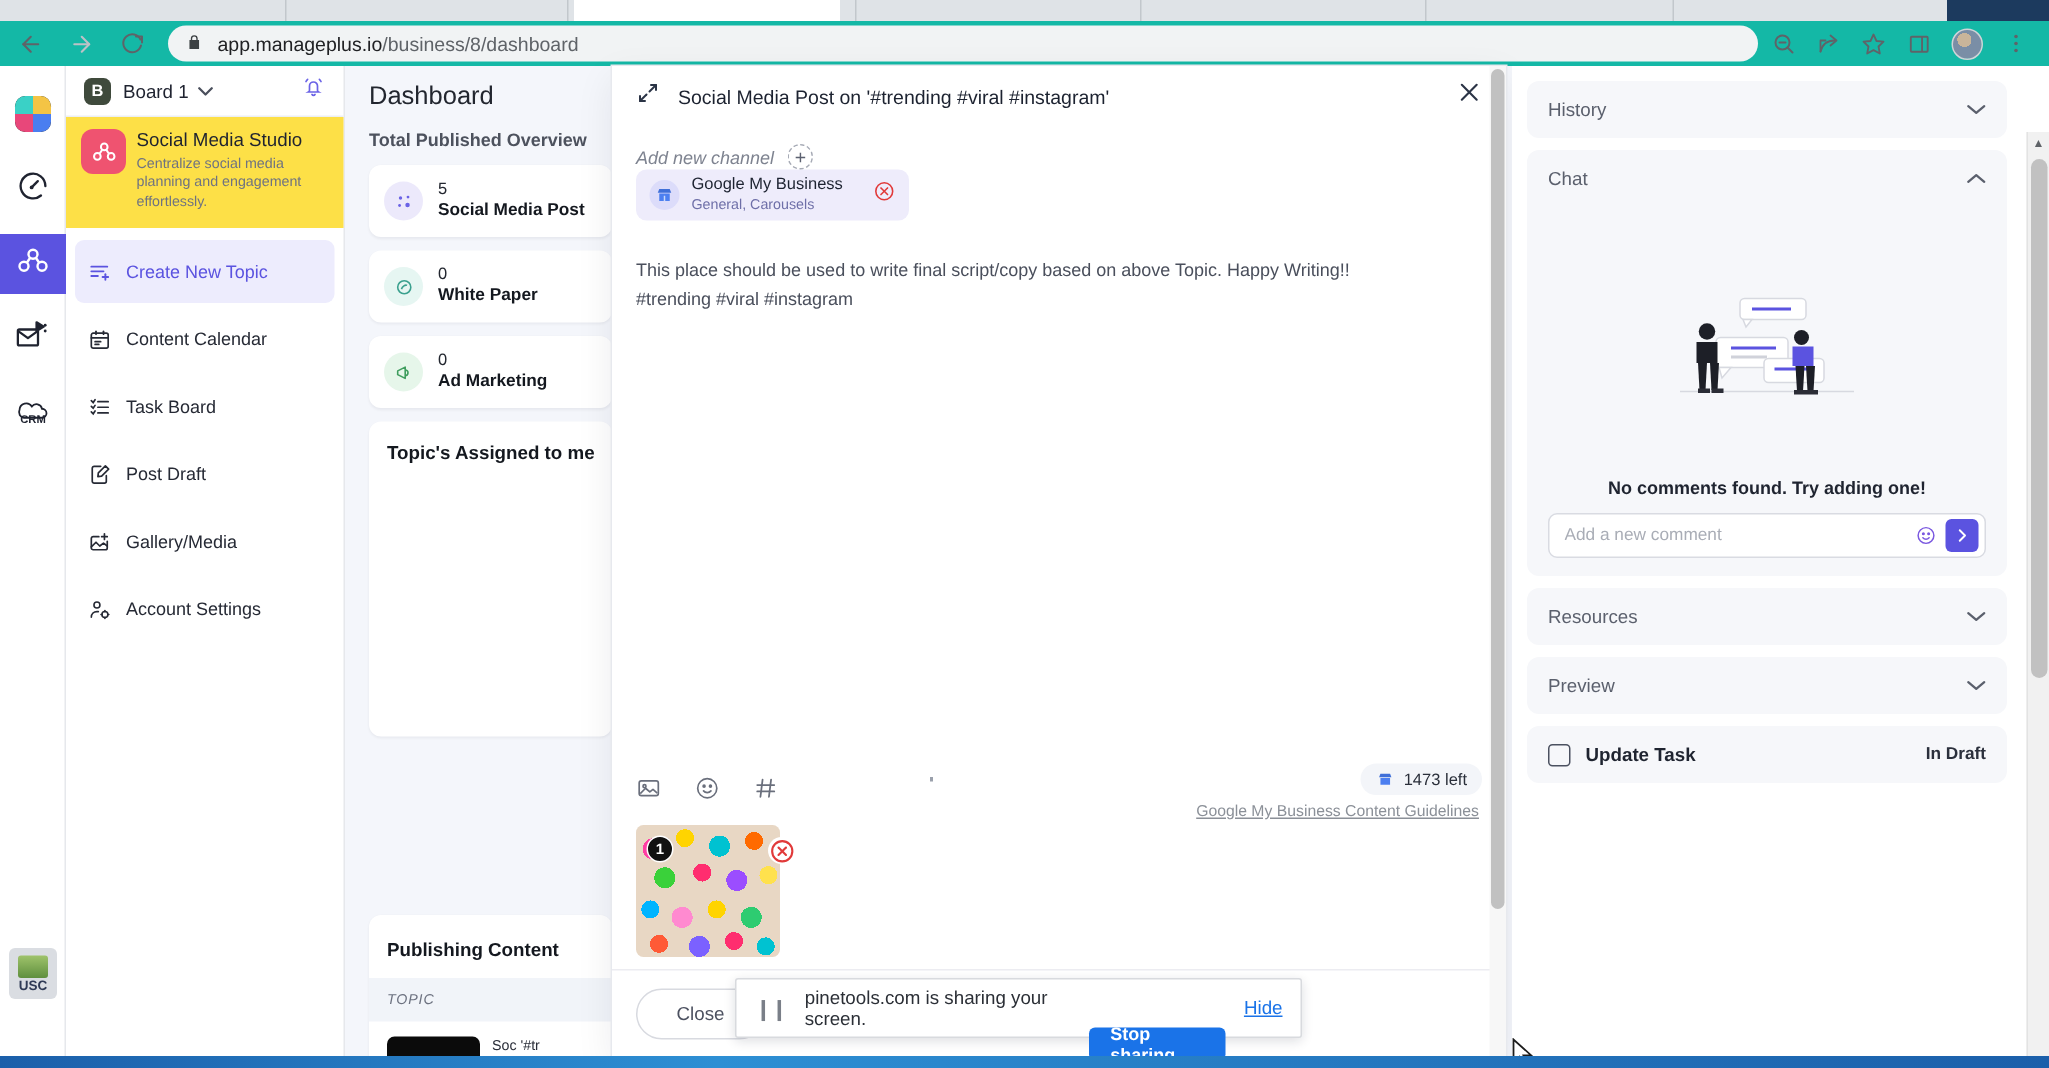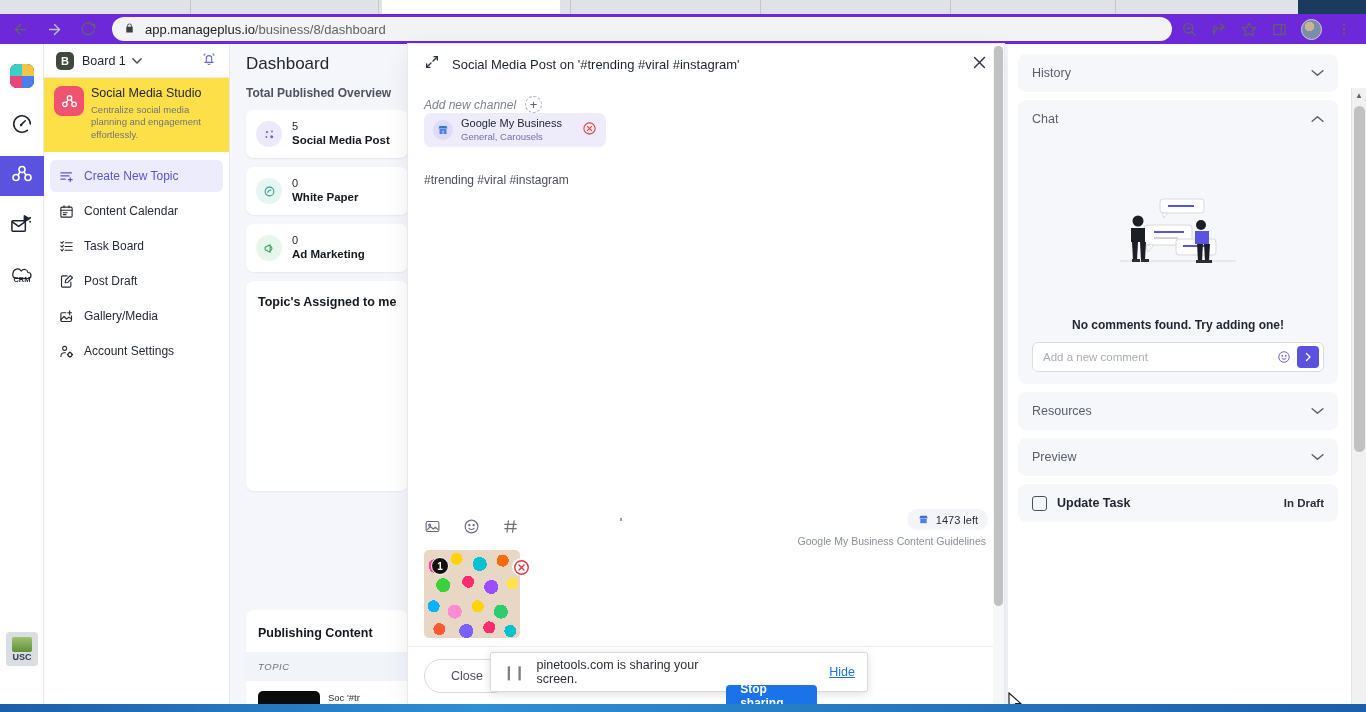--- a/index.html
+++ b/index.html
@@ -13,21 +13,21 @@
 
   
   .browser-tabstrip {
     position: absolute; left: 0; top: 0; width: 1366px; height: 14px;
     background: linear-gradient(to right, #dfe3e7 0%, #dfe3e7 28%, #ffffff 28%, #ffffff 41%, #dfe3e7 41%, #dfe3e7 95%, #1c3a5e 95%, #1c3a5e 100%);
   }
   .tab-divider { position: absolute; top: 0; width: 1px; height: 14px; background: #c2c7cc; }
 
   .browser-toolbar {
     position: absolute; left: 0; top: 14px; width: 1366px; height: 30px;
-    background: #6d28d9;
+    background: #14b8a6;
     display: flex; align-items: center;
   }
   .nav-btn {
     width: 28px; height: 28px; margin-left: 6px;
     display: flex; align-items: center; justify-content: center;
     border-radius: 50%; color: #5f6368;
   }
   .nav-btn.disabled { color: #bdc1c6; }
   .omnibox {
     margin-left: 10px; height: 24px; flex: 0 0 1060px;
@@ -101,21 +101,21 @@
   }
   .studio-icon {
     width: 30px; height: 30px; border-radius: 8px; background: #ef5370;
     display: flex; align-items: center; justify-content: center; flex: 0 0 30px;
   }
   .studio-title { font-size: 12.5px; color: #1f2330; font-weight: 500; line-height: 1.25; }
   .studio-sub { font-size: 9.5px; color: #6f7380; line-height: 1.35; margin-top: 2px; }
 
   .nav-list { padding: 8px 6px; }
   .nav-item {
-    height: 32px; display: flex; align-items: center; gap: 10px;
+    height: 42px; display: flex; align-items: center; gap: 10px;
     padding: 0 8px; border-radius: 6px; margin-bottom: 3px;
     font-size: 12px; color: #262a35;
   }
   .nav-item.active { background: #edecfd; color: #5b53e0; }
   .nav-ico { width: 16px; height: 16px; display: flex; align-items: center; justify-content: center; flex: 0 0 16px; }
 
   
   .dash {
     position: absolute; left: 230px; top: 0; width: 178px; height: 660px;
     background: #f4f6fb; padding: 10px 10px 0 16px; overflow: hidden;
@@ -183,21 +183,21 @@
     padding: 0 16px; position: relative;
   }
   .et-ico { color: #6a6f7c; }
   .caret-dot { position: absolute; left: 212px; top: 12px; width: 2px; height: 3px; background: #9aa0ab; }
   .counter-wrap { margin-left: auto; text-align: right; }
   .counter {
     background: #f3f5f9; border-radius: 13px; height: 21px; display: inline-flex;
     align-items: center; gap: 6px; padding: 0 10px; font-size: 11px; color: #2a2f3a;
   }
   .counter-ico { width: 13px; height: 13px; display: flex; align-items: center; justify-content: center; }
-  .guideline { font-size: 10.5px; color: #8b9098; margin-top: 5px; padding-right: 2px; }
+  .guideline { font-size: 10.5px; color: #8b9098; margin-top: 5px; padding-right: 2px; text-decoration: underline; }
 
   .media-strip { padding: 0 16px; position: relative; height: 96px; }
   .media-thumb {
     width: 96px; height: 88px; border-radius: 5px; position: relative; overflow: hidden;
     background:
       radial-gradient(circle at 12% 18%, #ff3fa4 0 7px, transparent 7px),
       radial-gradient(circle at 34% 10%, #ffd400 0 6px, transparent 6px),
       radial-gradient(circle at 58% 16%, #00c2d1 0 7px, transparent 7px),
       radial-gradient(circle at 82% 12%, #ff6a00 0 6px, transparent 6px),
       radial-gradient(circle at 20% 40%, #3ad13a 0 7px, transparent 7px),
@@ -657,20 +657,21 @@
         <span class="chip-remove">
           <svg width="15" height="15" viewBox="0 0 24 24" fill="none" stroke="currentColor" stroke-width="1.7" stroke-linecap="round">
               <circle cx="12" cy="12" r="9"></circle>
               <line x1="8.5" y1="8.5" x2="15.5" y2="15.5"></line>
               <line x1="15.5" y1="8.5" x2="8.5" y2="15.5"></line>
             </svg>
         </span>
       </div>
 
       <div class="editor">
+        <div>This place should be used to write final script/copy based on above Topic. Happy Writing!!</div>
         <div>#trending #viral #instagram</div>
       </div>
     </div>
 
     <div class="editor-toolbar">
       <span class="et-ico">
         <svg width="17" height="17" viewBox="0 0 24 24" fill="none" stroke="currentColor" stroke-width="1.6" stroke-linejoin="round">
             <rect x="3" y="5" width="18" height="14" rx="2"></rect>
             <circle cx="8" cy="10" r="1.4"></circle>
             <polyline points="4 17 9 12 13 15.5 16 13 20 16.5"></polyline>

